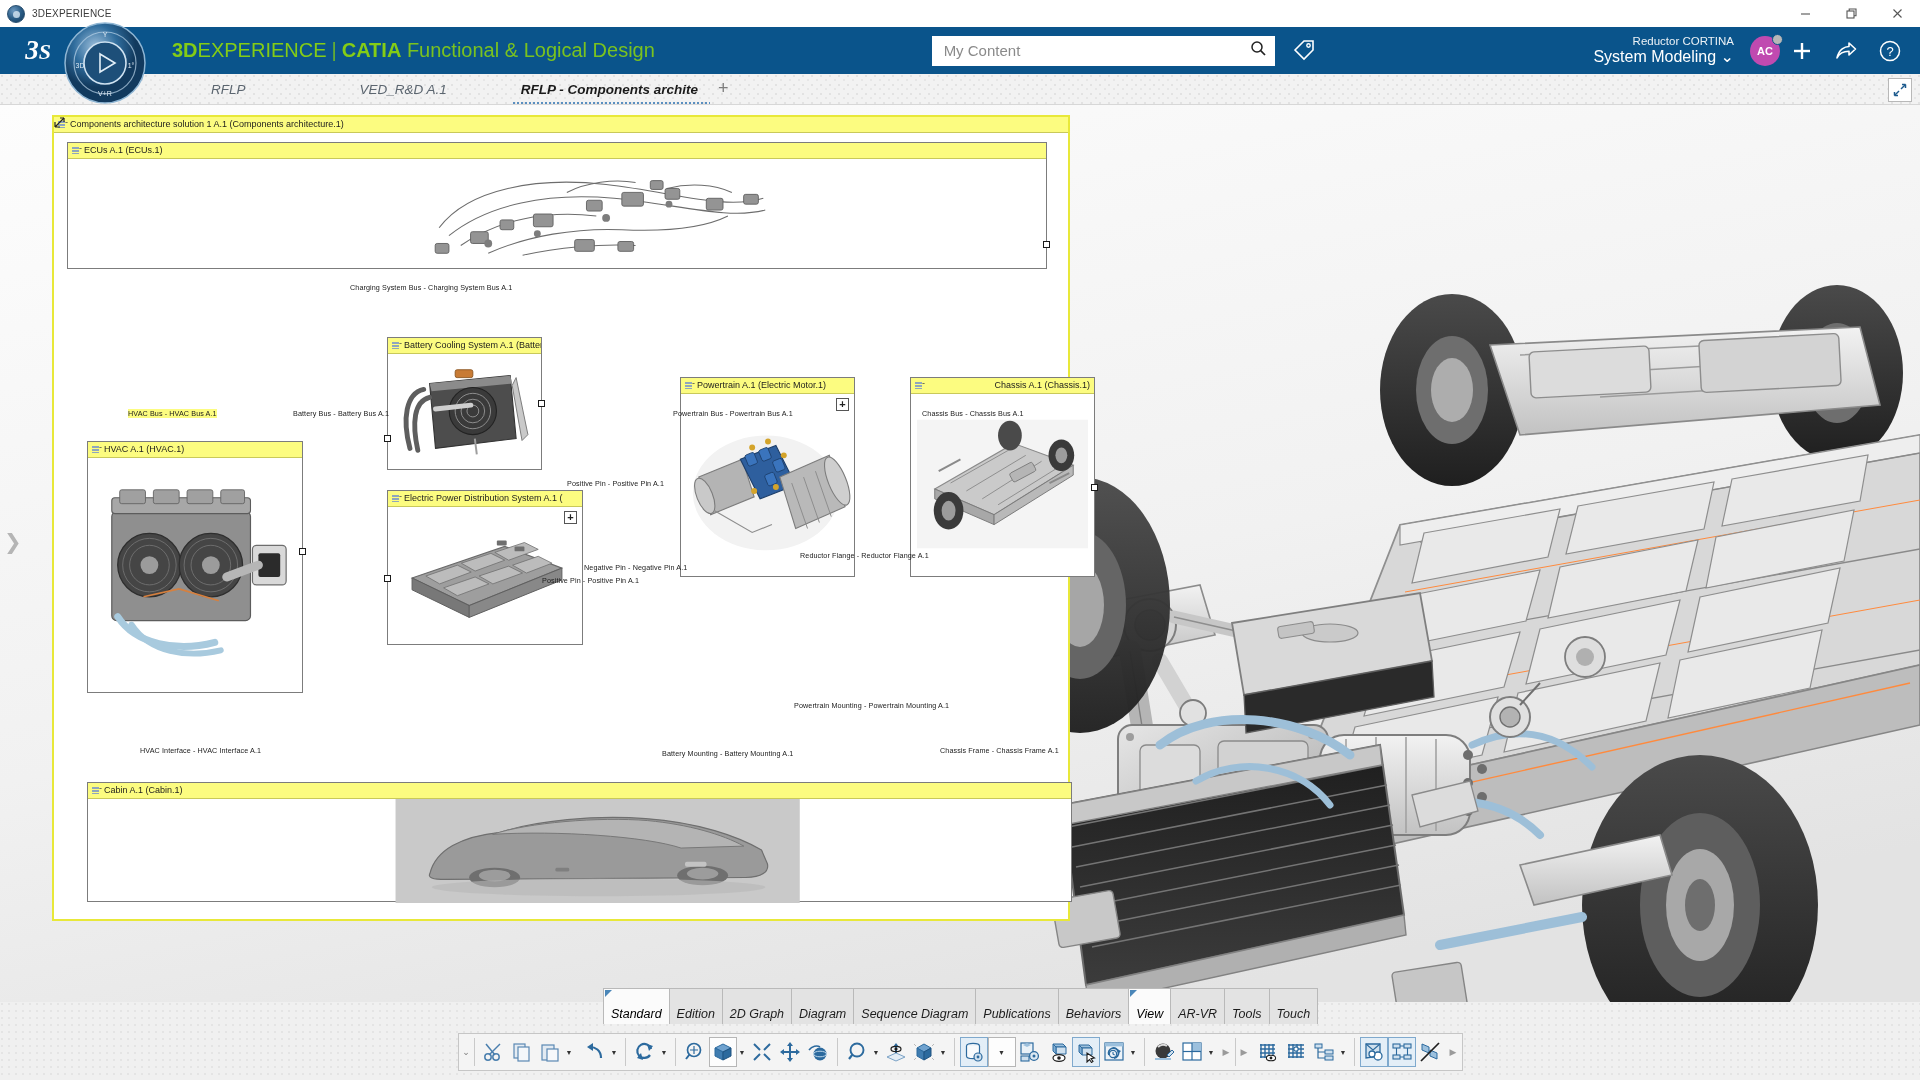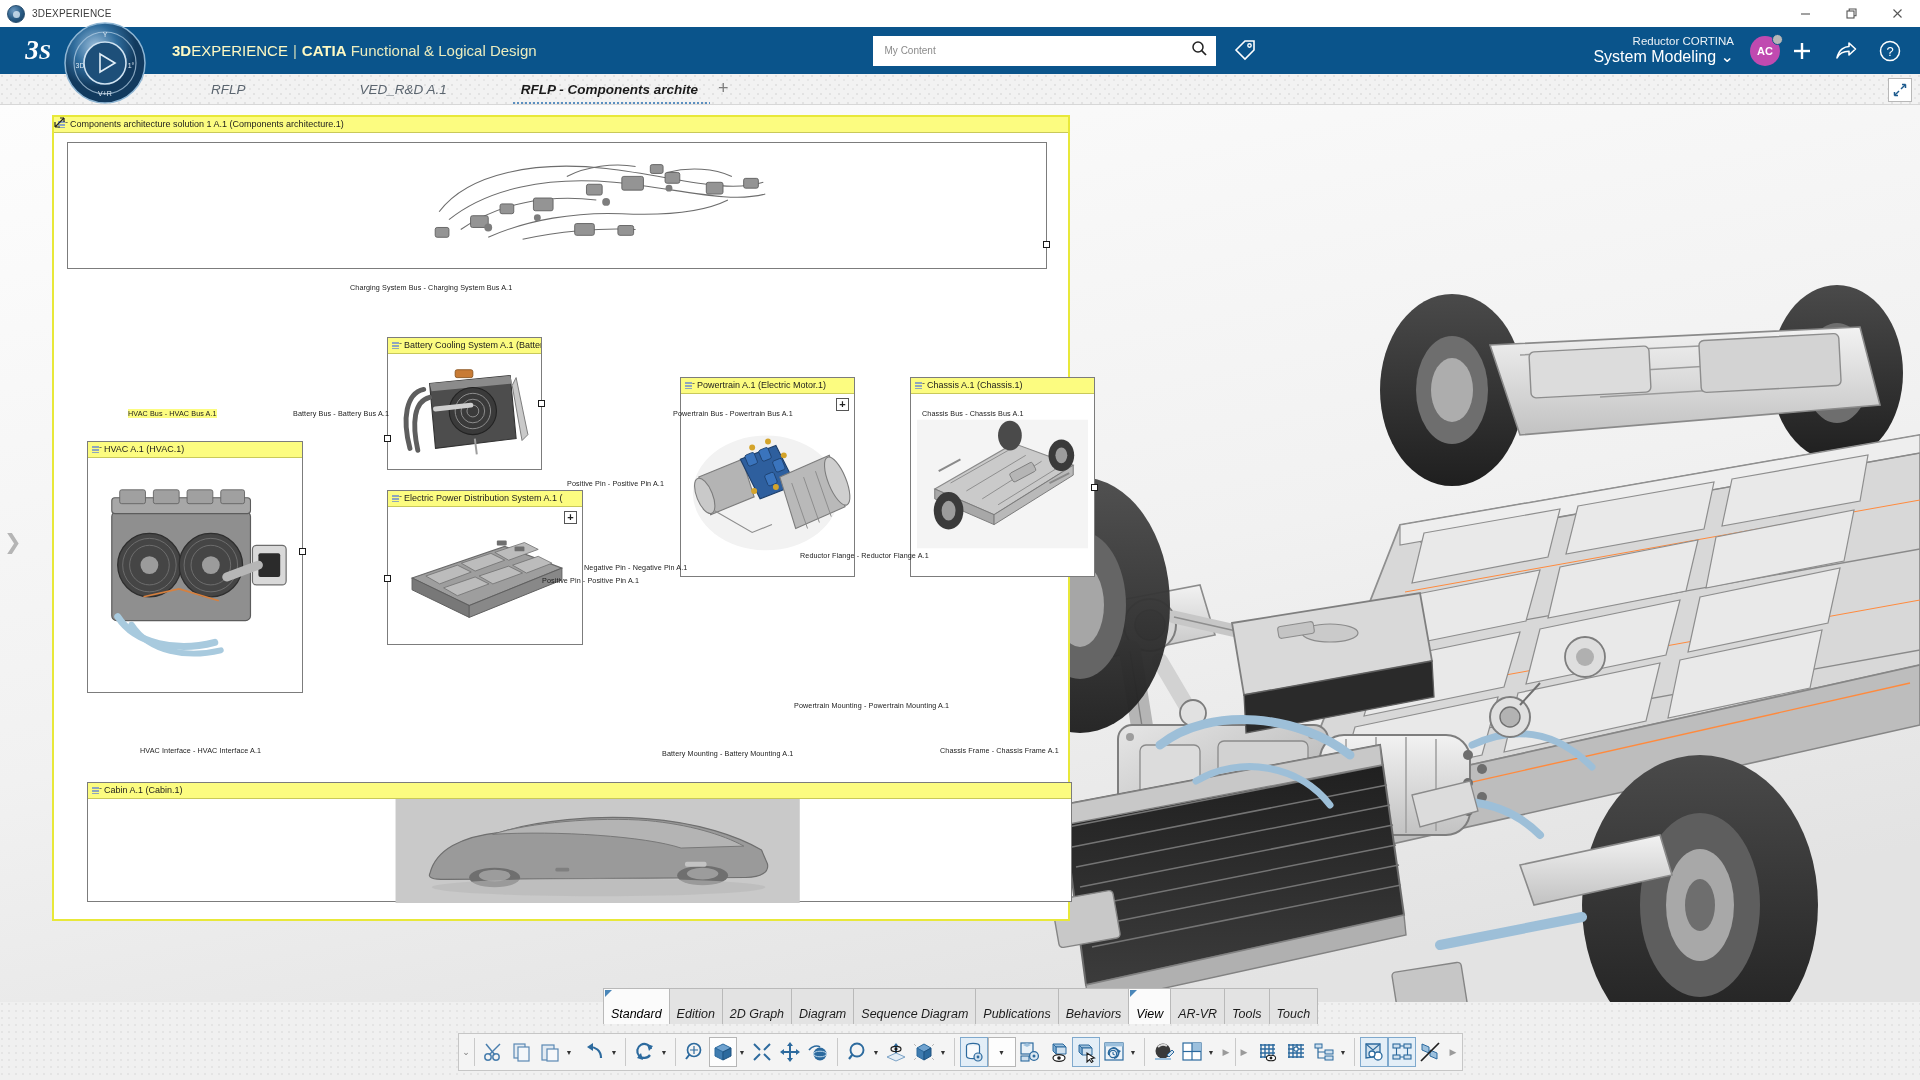--- a/index.html
+++ b/index.html
@@ -47,39 +47,39 @@
   }
   .ds-logo {
     width: 48px; margin-left: 14px;
     color: #ffffff; font-size: 27px; font-weight: 700;
     font-style: italic; line-height: 1;
     font-family: "Liberation Serif", serif;
     text-align: center;
   }
   .compass-slot { width: 86px; position: relative; height: 47px; }
   .app-title {
-    margin-left: 24px; color: #fef9c3;
-    font-size: 15px; white-space: nowrap;
+    margin-left: 24px; color: #84cc16;
+    font-size: 20px; white-space: nowrap;
   }
   .app-title b { font-weight: 700; }
   .app-title .sep { font-weight: 300; opacity: .8; margin: 0 5px; }
   .app-title .catia { font-weight: 700; }
   .app-title .sub { font-weight: 400; opacity: .92; }
 
   .search-wrap {
     margin-left: auto; display: flex; align-items: center;
   }
   .search-box {
     width: 343px; height: 30px; background: #fff;
     display: flex; align-items: center;
     padding: 0 8px 0 12px; border: none;
   }
   .search-box input {
     flex: 1; border: none; outline: none;
-    font-size: 10px; color: #b91c1c;
+    font-size: 15px; color: #b91c1c;
     font-family: "Liberation Sans", sans-serif;
     background: transparent;
   }
   .search-box input::placeholder { color: #8a8a8a; }
   .tag-icon { margin-left: 17px; color: #ffffff; display:flex; }
 
   .user-block {
     margin-left: auto; margin-right: 8px;
     display: flex; align-items: center; gap: 0px;
   }
@@ -610,20 +610,21 @@
 
     <div class="node root" style="left:0; top:0; width:1018px; height:806px;">
       <div class="hdr">Components architecture solution 1 A.1 (Components architecture.1)</div>
       <svg class="resize-handle" viewBox="0 0 11 11" style="position:absolute;right:3px;bottom:3px;width:11px;height:11px;">
         <path d="M1 10 L10 1 M1 10 L1 5 M1 10 L6 10" stroke="#222" stroke-width="1.2" fill="none"></path>
         <path d="M10 1 L6 1 M10 1 L10 5" stroke="#222" stroke-width="1.2" fill="none"></path>
       </svg>
     </div>
 
     <div class="node" style="left:15px; top:27px; width:980px; height:127px;">
+      <div class="hdr">ECUs A.1 (ECUs.1)</div>
       <div class="node-body">
         <svg class="node-img" viewBox="0 0 980 113" preserveAspectRatio="xMidYMid meet">
           <g stroke="#6d6d6d" stroke-width="1.1" fill="none">
             <path d="M370 70 C400 30 470 18 540 26 C610 34 660 52 700 40"></path>
             <path d="M380 78 C420 46 480 34 548 40 C612 46 664 62 702 52"></path>
             <path d="M392 88 C430 62 478 52 530 58"></path>
             <path d="M420 96 C460 78 510 70 556 72 C600 74 640 70 664 58"></path>
             <path d="M455 98 C490 90 534 86 570 88"></path>
             <path d="M500 34 C520 24 548 20 570 24"></path>
             <path d="M602 30 C626 24 650 26 668 34"></path>
@@ -763,21 +764,21 @@
             <path d="M112 90 L128 136"></path>
               <path d="M124 84 L140 130"></path>
               <path d="M136 78 L152 124"></path>
           </g>
           <path d="M34 118 L72 140 L92 132" stroke="#8d8d8d" stroke-width="1.2" fill="none"></path>
         </svg>
       </div>
       <div class="plusbox" style="right:5px; top:20px;">+</div>
     </div>
 
-    <div class="node" style="left:858px; top:262px; width:185px; height:200px;">
+    <div class="node" style="left:858px; top:262px; width:185px; height:200px;text-align:right;">
       <div class="hdr">Chassis A.1 (Chassis.1)</div>
       <div class="node-body">
         <svg class="node-img" viewBox="0 0 185 186" preserveAspectRatio="xMidYMid meet">
           <rect x="6" y="26" width="173" height="130" fill="#f4f4f4"></rect>
           <path d="M24 96 L104 50 L164 72 L84 122 Z" fill="#cacaca" stroke="#8a8a8a" stroke-width="1.1"></path>
           <path d="M24 96 L84 122 L84 132 L24 106 Z" fill="#a8a8a8" stroke="#7b7b7b" stroke-width="1"></path>
           <path d="M84 122 L164 72 L164 82 L84 132 Z" fill="#b9b9b9" stroke="#7b7b7b" stroke-width="1"></path>
           <g stroke="#8f8f8f" stroke-width="1" fill="none">
             <path d="M40 90 L100 56"></path>
               <path d="M56 98 L116 62"></path>

